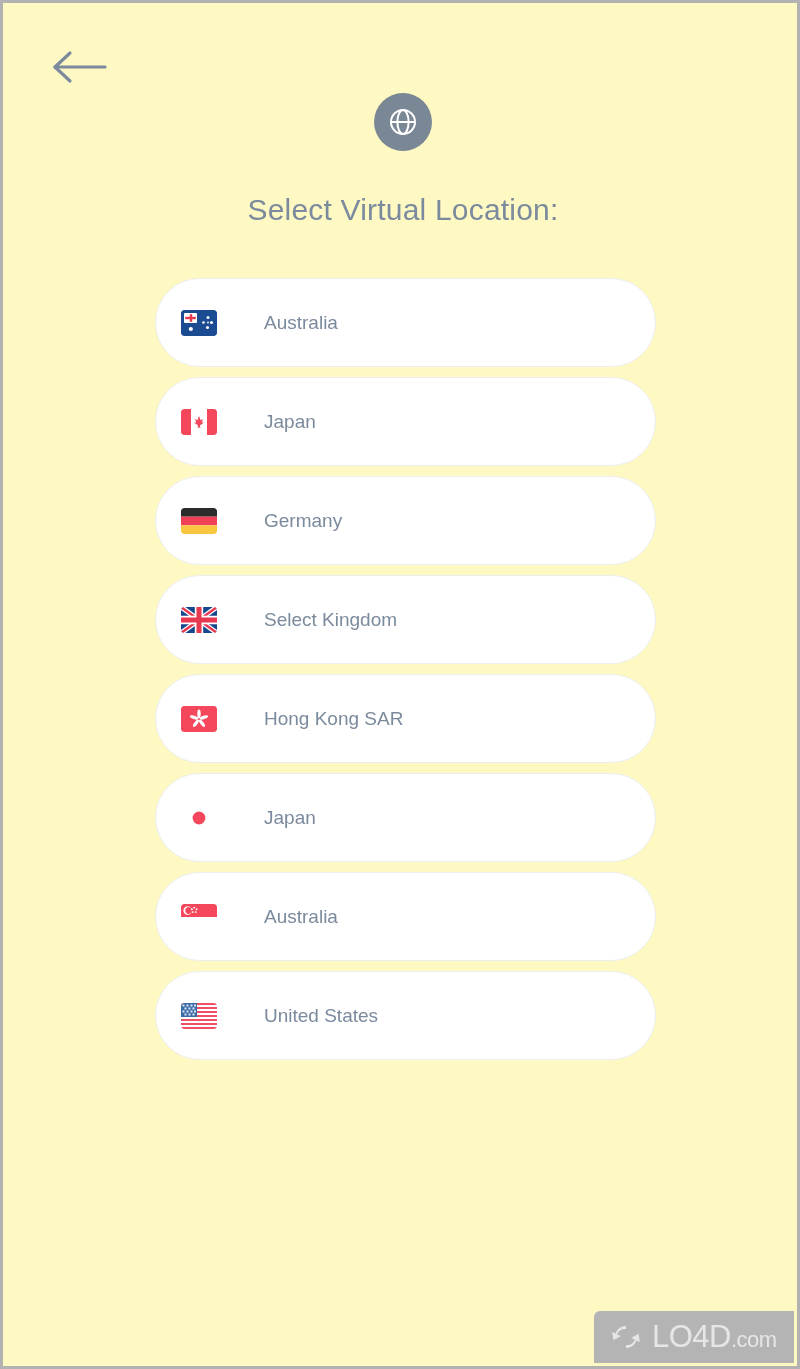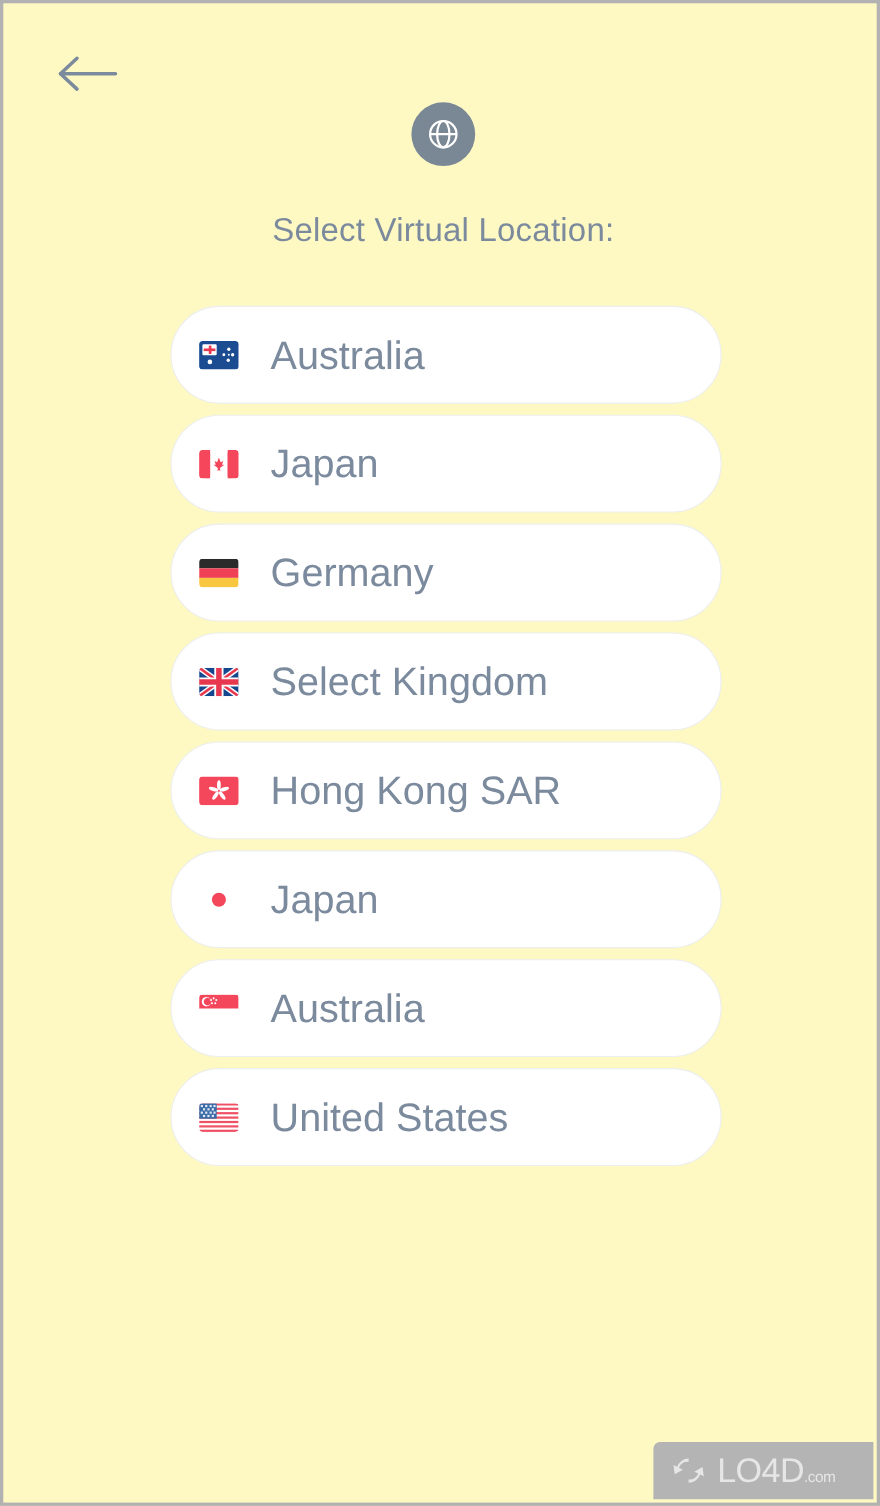--- a/index.html
+++ b/index.html
@@ -59,42 +59,42 @@
   .flag{
     width:40px;
     margin-left:23px;
     display:flex;
     align-items:center;
     justify-content:center;
     flex:0 0 auto;
   }
   .flag svg{display:block;border-radius:3px;}
   .row-label{
-    margin-left:27px;
-    font-size:36px;
+    margin-left:45px;
+    font-size:19px;
     color:#7b8a9d;
     font-weight:400;
     white-space:nowrap;
   }
   .watermark{
     position:absolute;right:3px;bottom:3px;
     height:52px;width:200px;
     background:#b4b4b4;
     display:flex;align-items:center;
     border-top-left-radius:6px;
   }
   .wm-logo{margin-left:13px;display:flex;align-items:center;}
   .wm-text{
     margin-left:7px;
     font-size:31px;
     color:#e6e6e6;
     letter-spacing:-.5px;
     font-weight:400;
   }
-  .wm-text .dotcom{font-size:14px;}
+  .wm-text .dotcom{font-size:22px;}
 </style>
 </head>
 <body>
 
 <div class="window">
 
   <div class="back-btn">
     <span>
       <svg width="56" height="34" viewBox="0 0 56 34">
         <g stroke="#7b8a9d" stroke-width="3.2" fill="none" stroke-linecap="round" stroke-linejoin="round">

